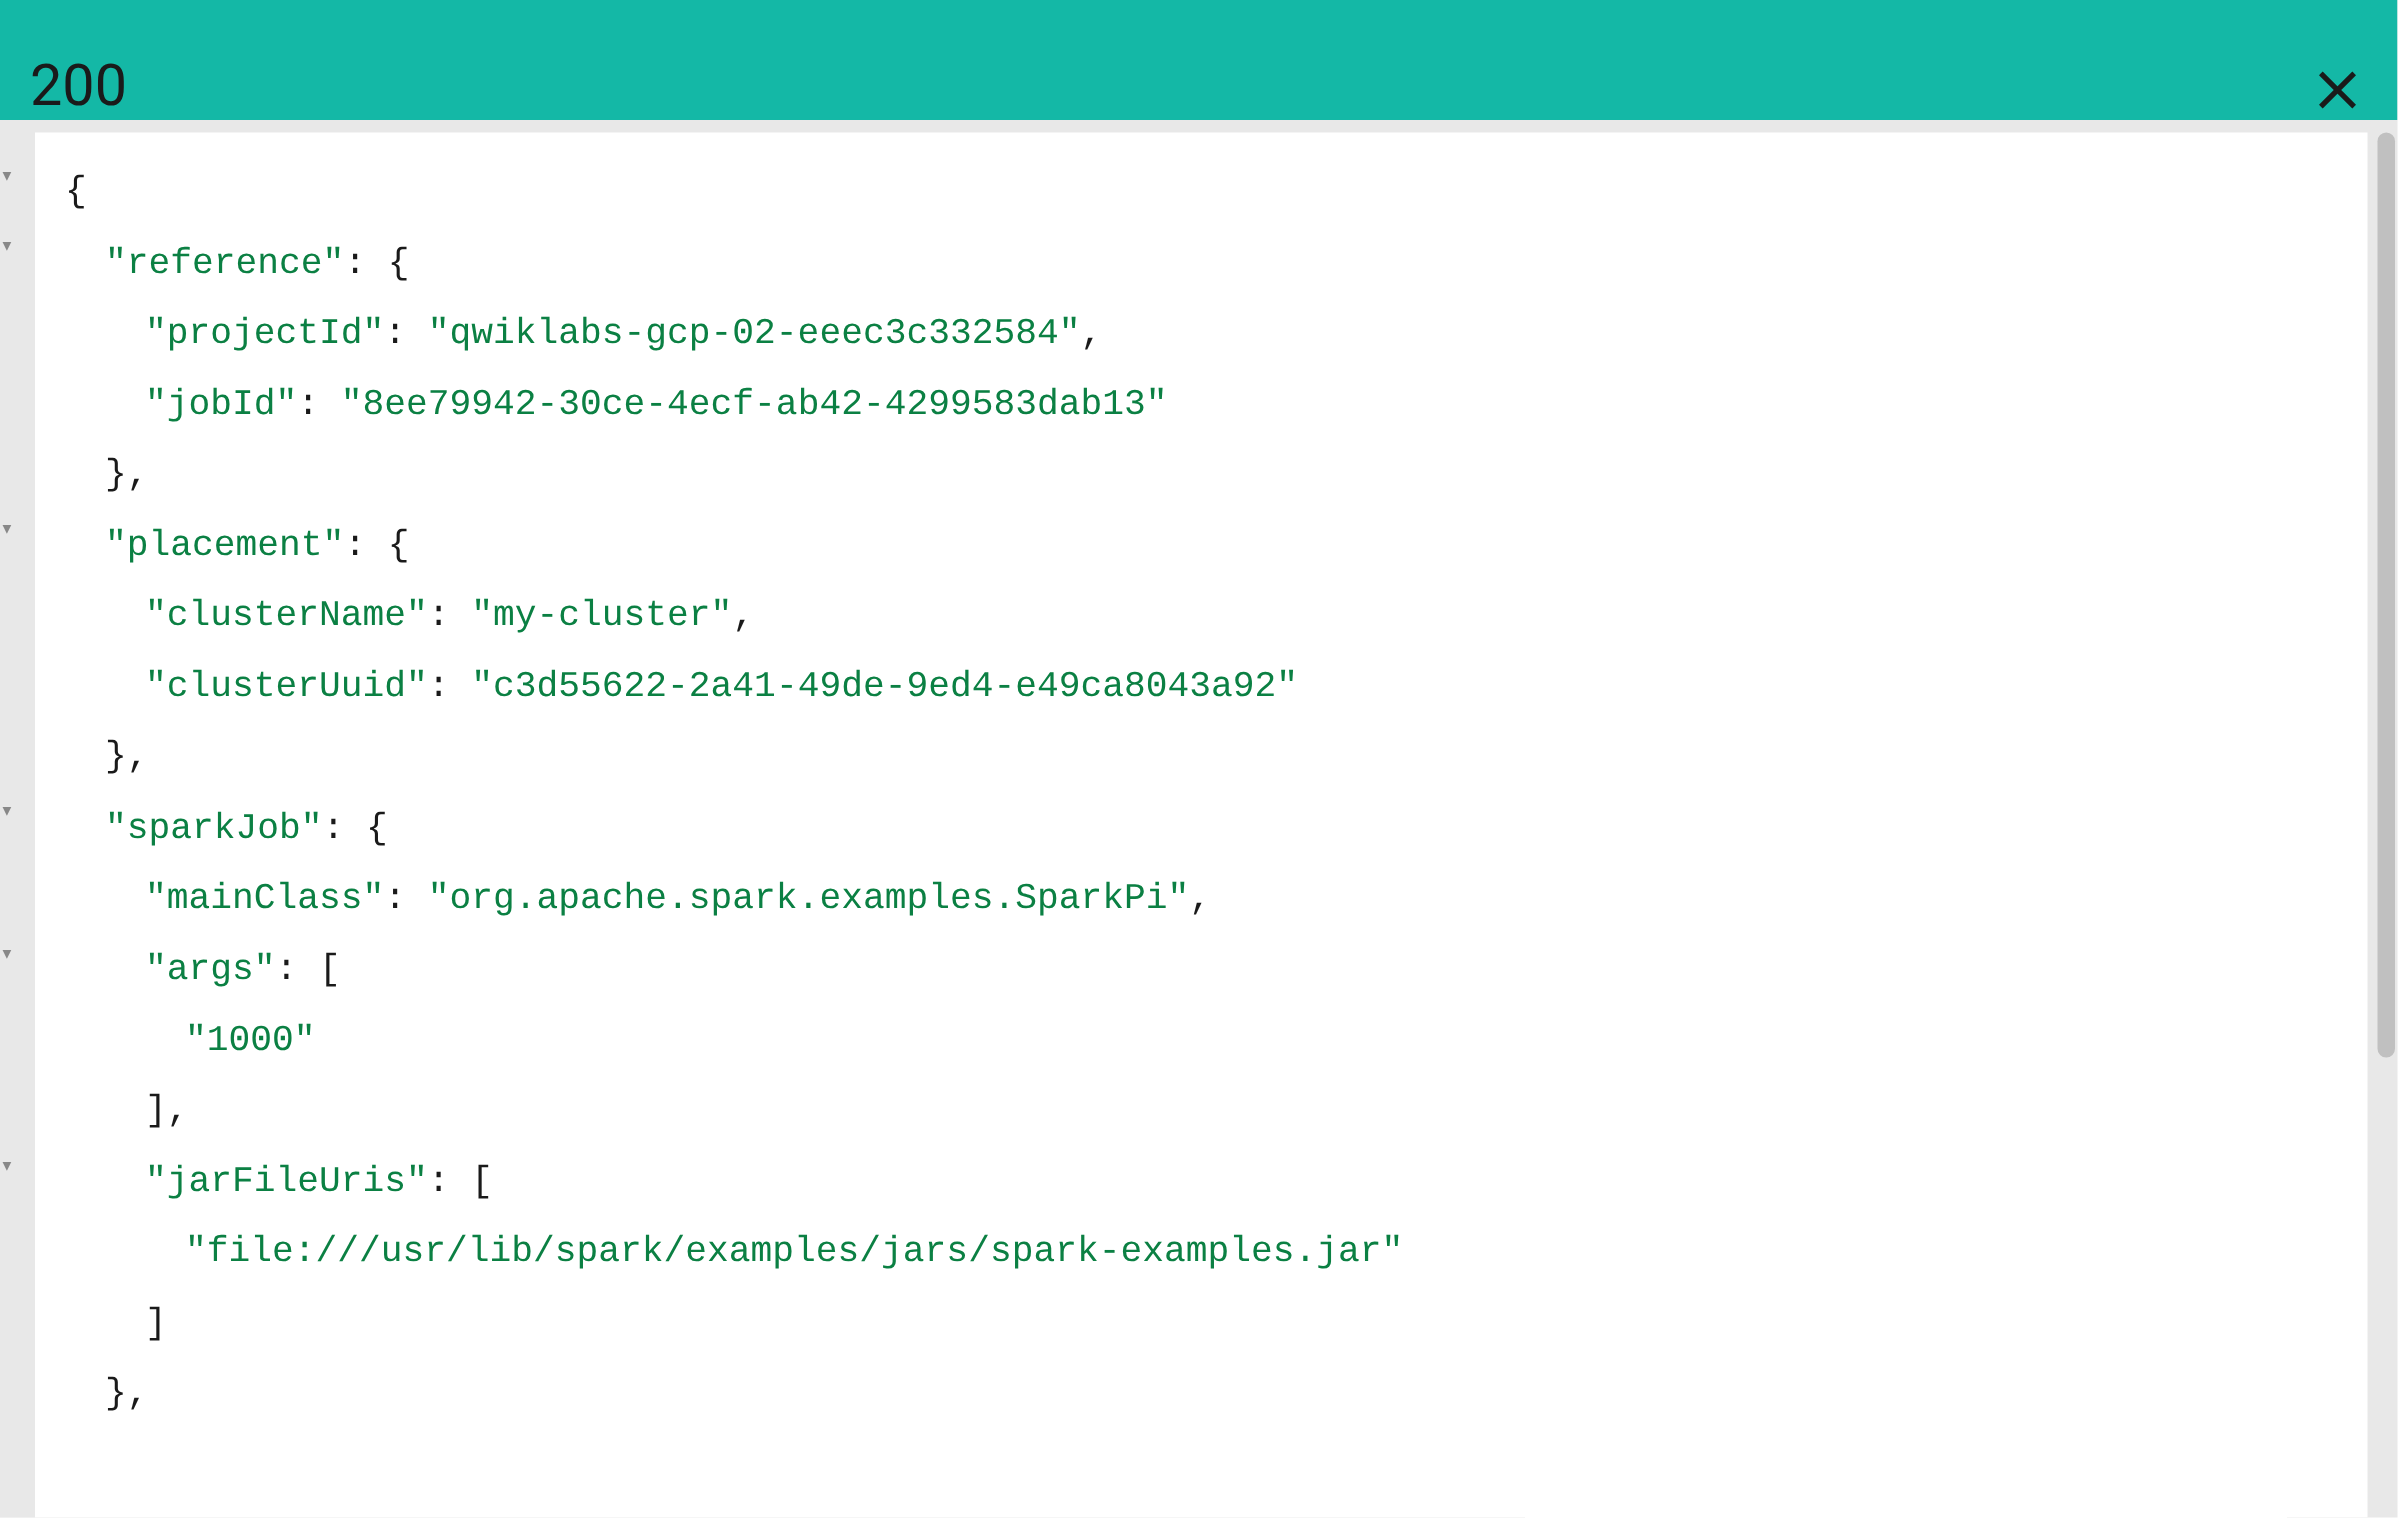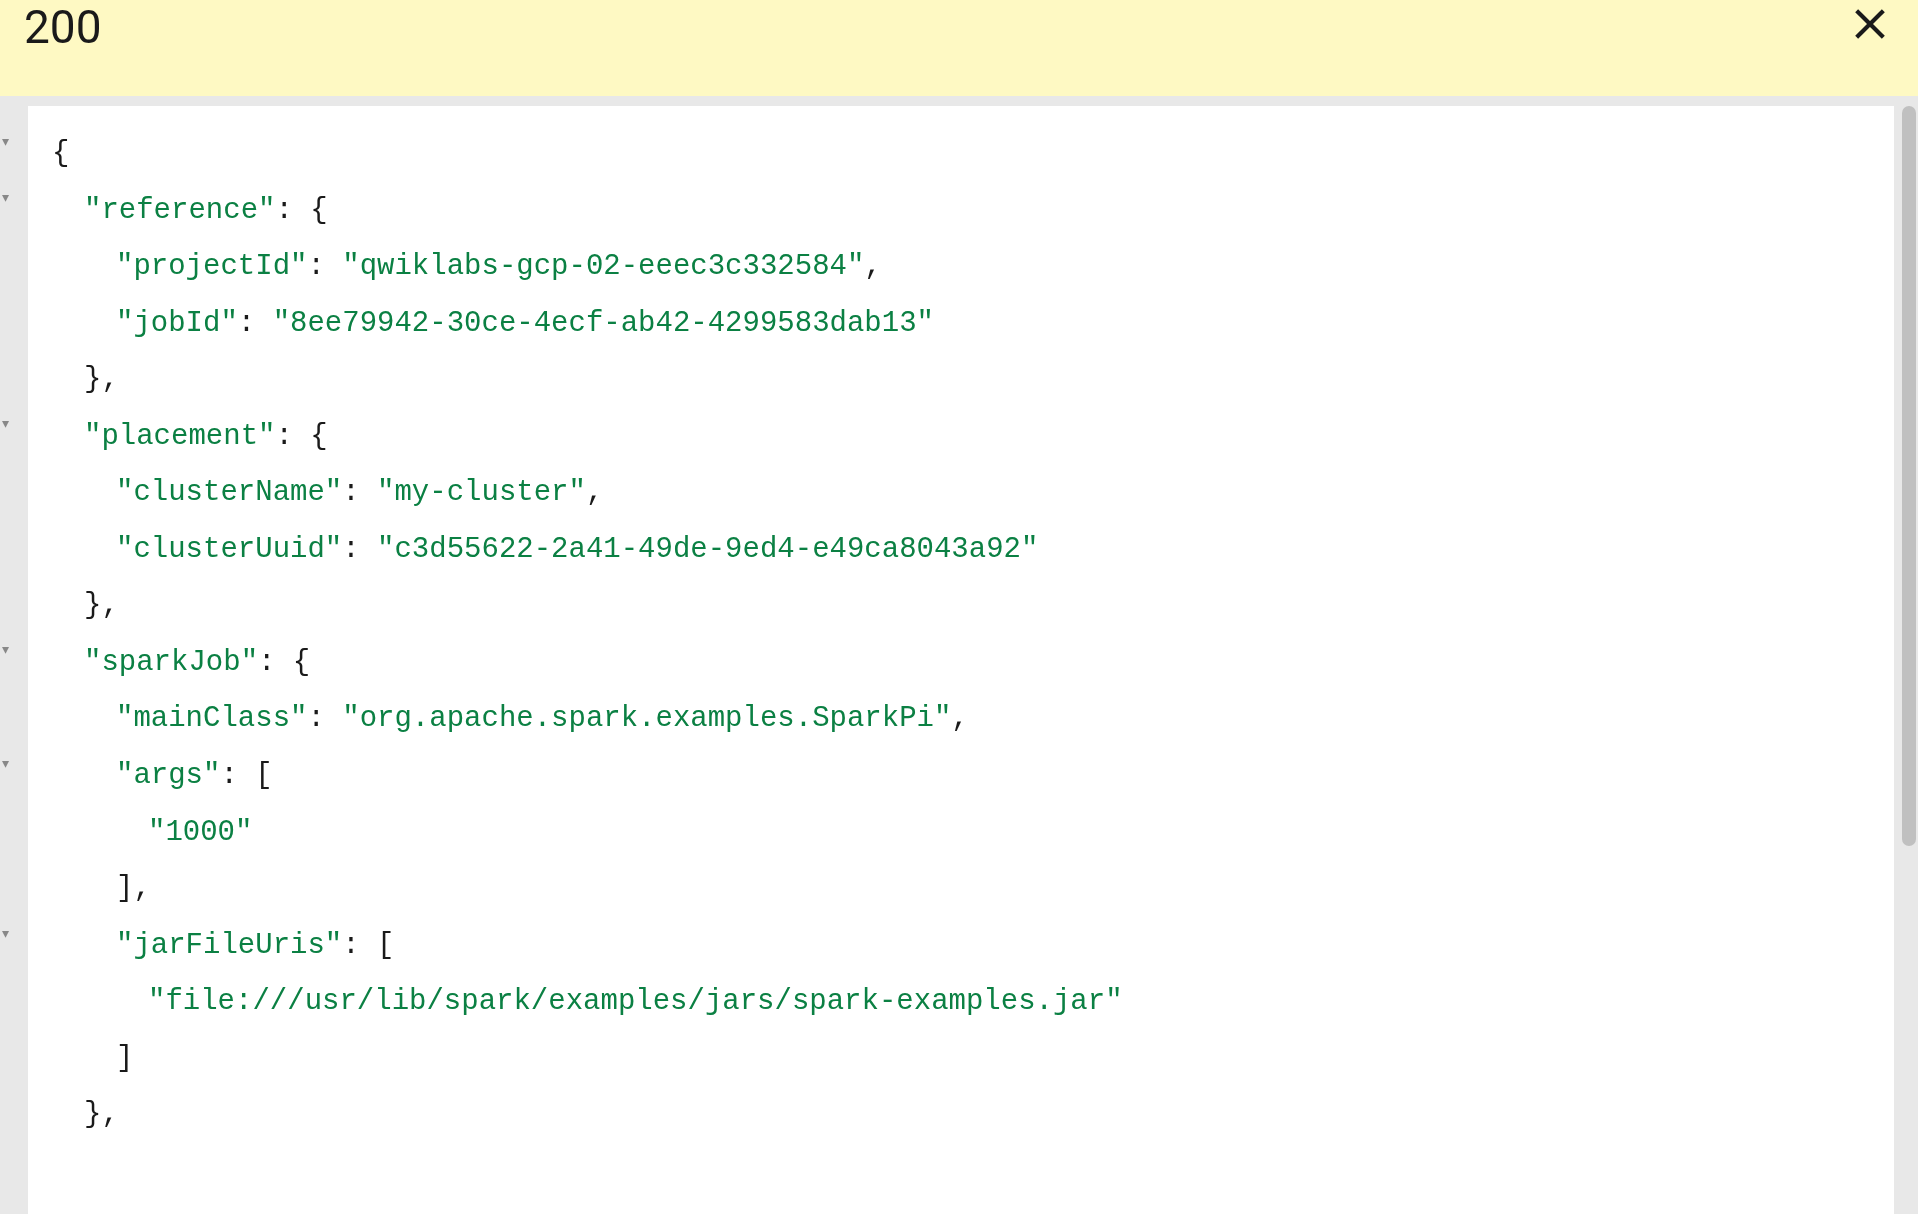--- a/index.html
+++ b/index.html
@@ -8,24 +8,24 @@
       box-sizing: border-box;
     }
     body {
       font-family: -apple-system, BlinkMacSystemFont, "Segoe UI", Roboto, sans-serif;
       background: #e8e8e8;
       width: 1918px;
       height: 1214px;
       overflow: hidden;
     }
     .header {
-      background: #fef9c3;
+      background: #14b8a6;
       height: 96px;
       display: flex;
-      align-items: flex-start;
+      align-items: flex-end;
       justify-content: space-between;
       padding: 0 24px;
     }
     .status-code {
       font-size: 46px;
       color: #1a1a1a;
       font-weight: 400;
     }
     .close-button {
       cursor: pointer;

